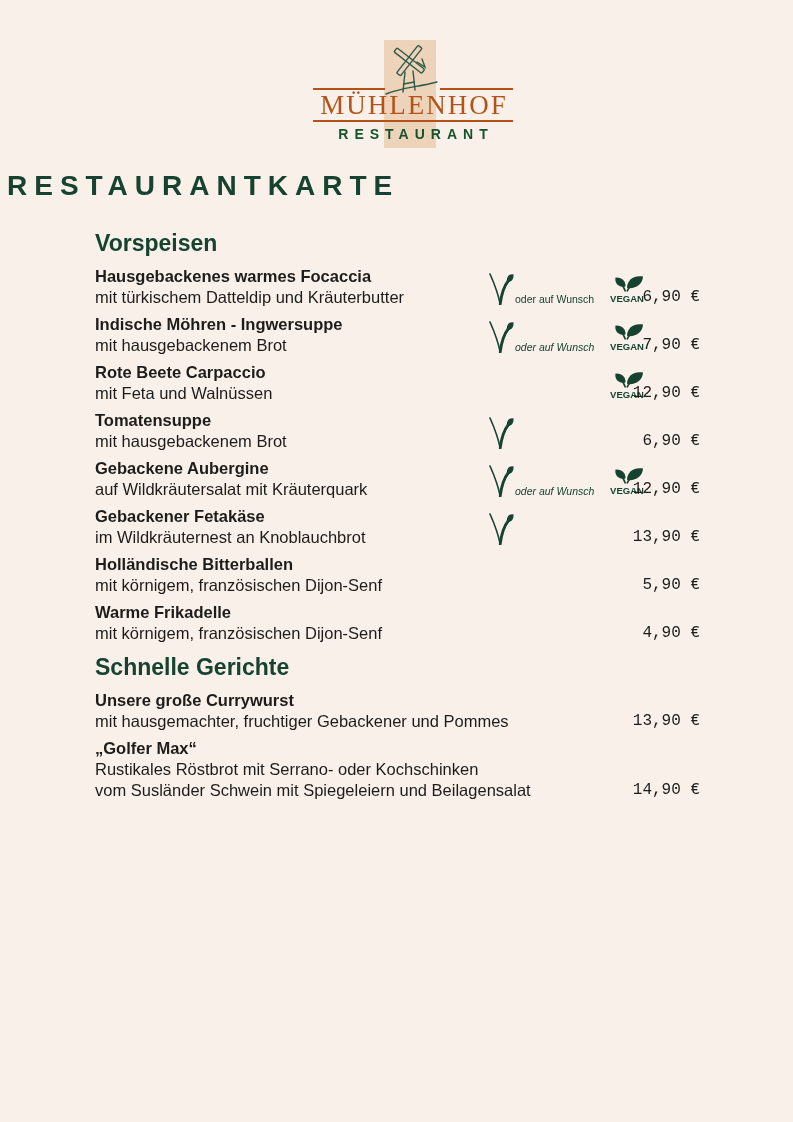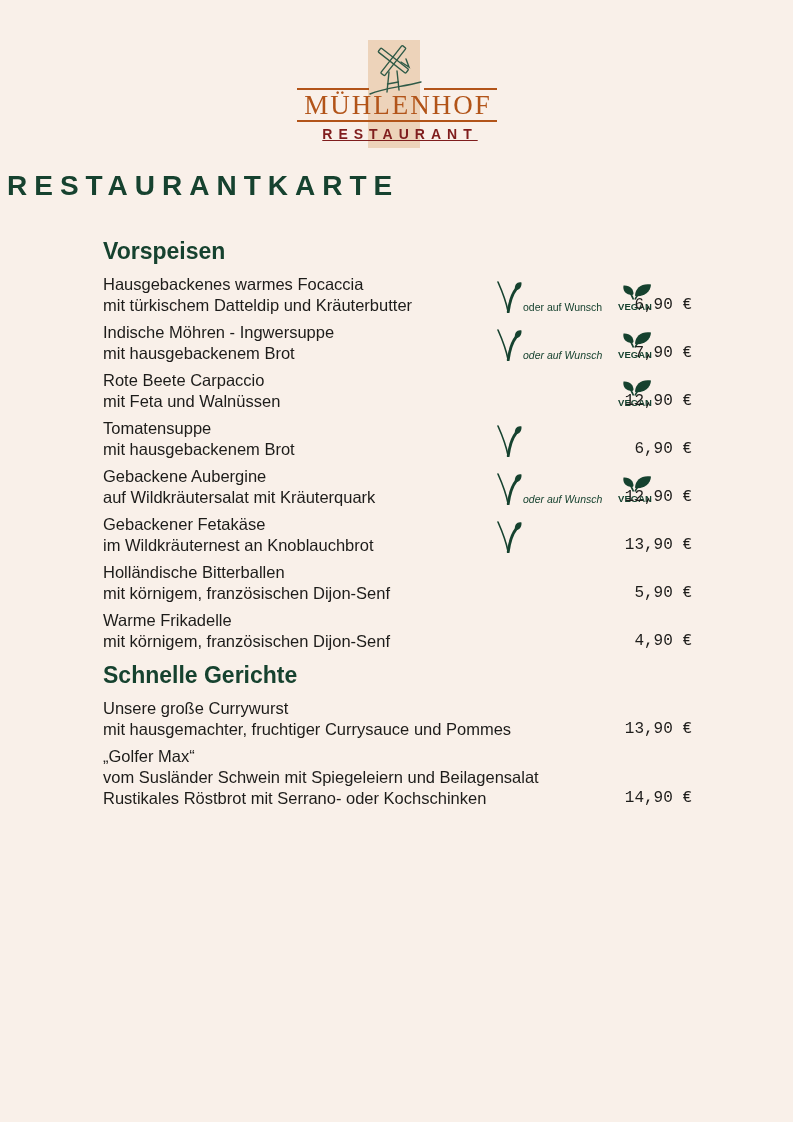--- a/index.html
+++ b/index.html
@@ -5,56 +5,56 @@
   html,body{margin:0;padding:0;background:#e8e2dc;}
   .page{
     position:relative;
     width:793px;height:1122px;
     margin:0 auto;
     background:#f9f0e9;
     font-family:"Liberation Sans",sans-serif;
     overflow:hidden;
   }
   
-  .logo{position:absolute;left:0;top:0;width:722px;height:160px;}
+  .logo{position:absolute;left:16px;top:0;width:722px;height:160px;}
   .tan-band{position:absolute;left:368px;top:40px;width:52px;height:108px;background:#edd3ba;}
   .windmill{position:absolute;left:366px;top:42px;}
   .rule{position:absolute;height:2px;background:#b25419;}
   .rule-top-left{left:297px;top:88px;width:72px;}
   .rule-top-right{left:424px;top:88px;width:73px;}
   .rule-bottom{left:297px;top:120px;width:200px;}
   .logo-name{
     position:absolute;left:287px;top:90px;width:220px;
     text-align:center;
     font-family:"Liberation Serif",serif;
     font-size:27px;color:#b25419;letter-spacing:2px;text-indent:2px;
     white-space:nowrap;
   }
   .logo-sub{
     position:absolute;left:297px;top:126px;width:200px;
     text-align:center;font-size:14px;font-weight:bold;
-    letter-spacing:6px;text-indent:6px;color:#7f1d1d;white-space:nowrap;text-decoration:underline;
+    letter-spacing:6px;text-indent:6px;color:#14532d;white-space:nowrap;
   }
   
   .card-title{
     position:absolute;left:0;top:170px;width:793px;margin:0;
     font-size:28px;font-weight:bold;
     letter-spacing:7px;text-indent:7px;color:#16422f;
   }
   
   .menu{position:absolute;left:95px;top:230px;width:605px;}
-  .section{margin:8px;}
+  .section{margin:0;}
   .section + .section{margin-top:10px;}
   .section-heading{
     margin:0 0 9px 0;font-size:23px;line-height:27px;
     font-weight:bold;color:#16422f;
   }
   .item{position:relative;margin-bottom:6px;}
   .item-title{
-    font-size:16.5px;line-height:21px;font-weight:normal;color:#1d1c1a;
+    font-size:16.5px;line-height:21px;font-weight:bold;color:#1d1c1a;
   }
   .item-desc{
     font-size:16.5px;line-height:21px;color:#1d1c1a;
   }
   .price{
     position:absolute;right:0;bottom:0;
     font-size:16px;line-height:21px;color:#1d1c1a;white-space:nowrap;font-family:Liberation Mono, monospace;
   }
   .badge-v{position:absolute;left:393px;bottom:-1px;}
   .badge-wish{
@@ -190,25 +190,25 @@
         <div class="item">
           <div class="item-title">Warme Frikadelle</div>
           <div class="item-desc">mit körnigem, französischen Dijon-Senf</div>
           <div class="price">4,90 €</div>
         </div>
       </section>
       <section class="section">
         <h2 class="section-heading">Schnelle Gerichte</h2>
         <div class="item">
           <div class="item-title">Unsere große Currywurst</div>
-          <div class="item-desc">mit hausgemachter, fruchtiger Currysauce und Pommes</div>
+          <div class="item-desc">mit hausgemachter, fruchtiger Gebackener und Pommes</div>
           <div class="price">13,90 €</div>
         </div>
         <div class="item">
           <div class="item-title">„Golfer Max“</div>
+          <div class="item-desc">Rustikales Röstbrot mit Serrano- oder Kochschinken</div>
           <div class="item-desc">vom Susländer Schwein mit Spiegeleiern und Beilagensalat</div>
-          <div class="item-desc">Rustikales Röstbrot mit Serrano- oder Kochschinken</div>
           <div class="price">14,90 €</div>
         </div>
       </section>
     </main>
 
 </div>
 
 </body></html>

